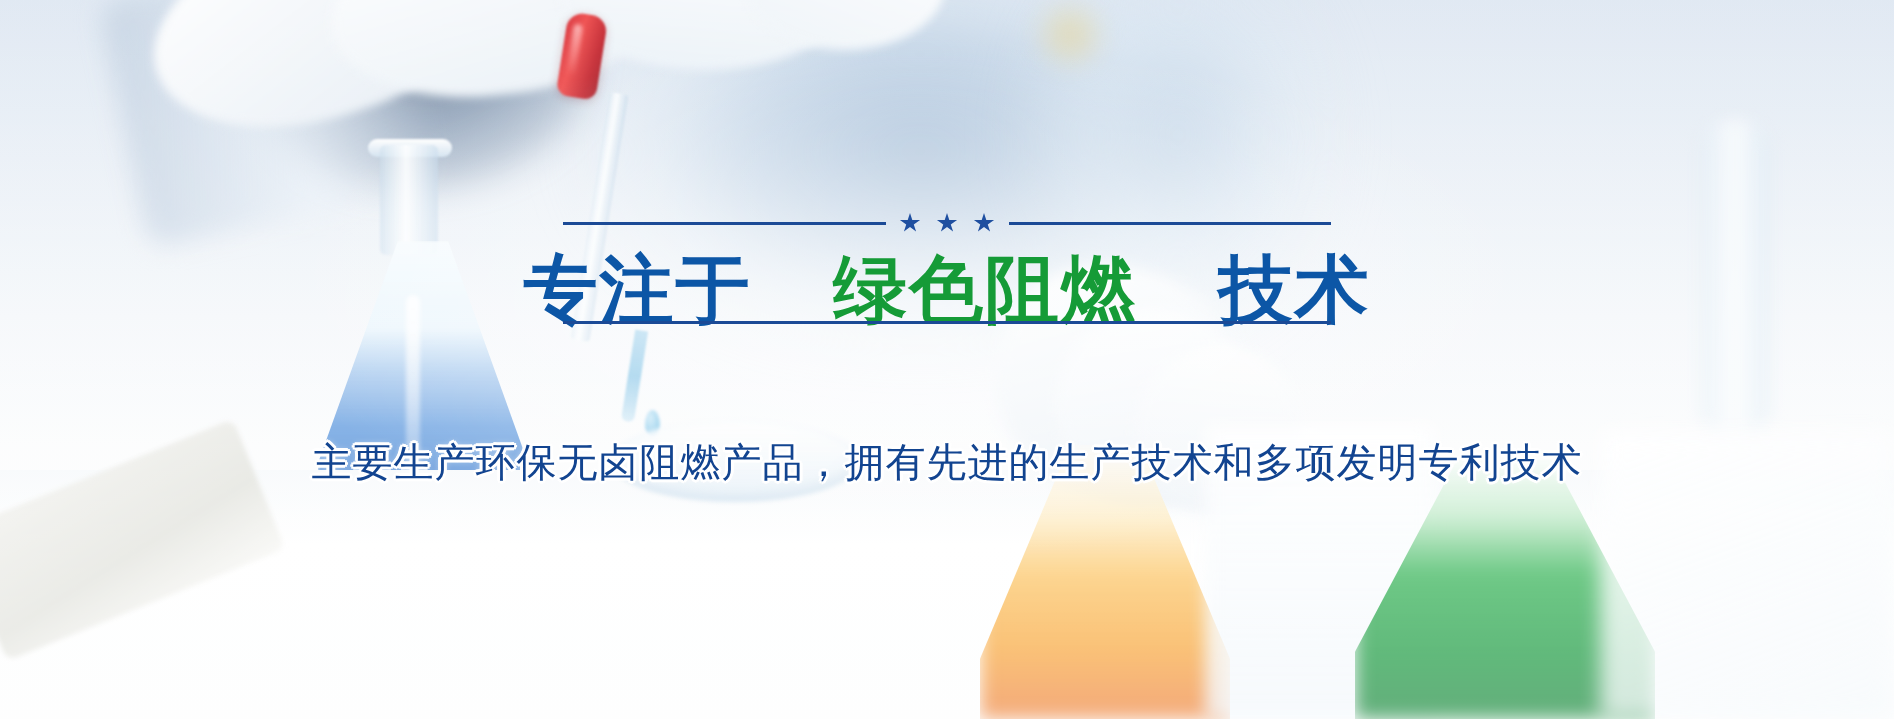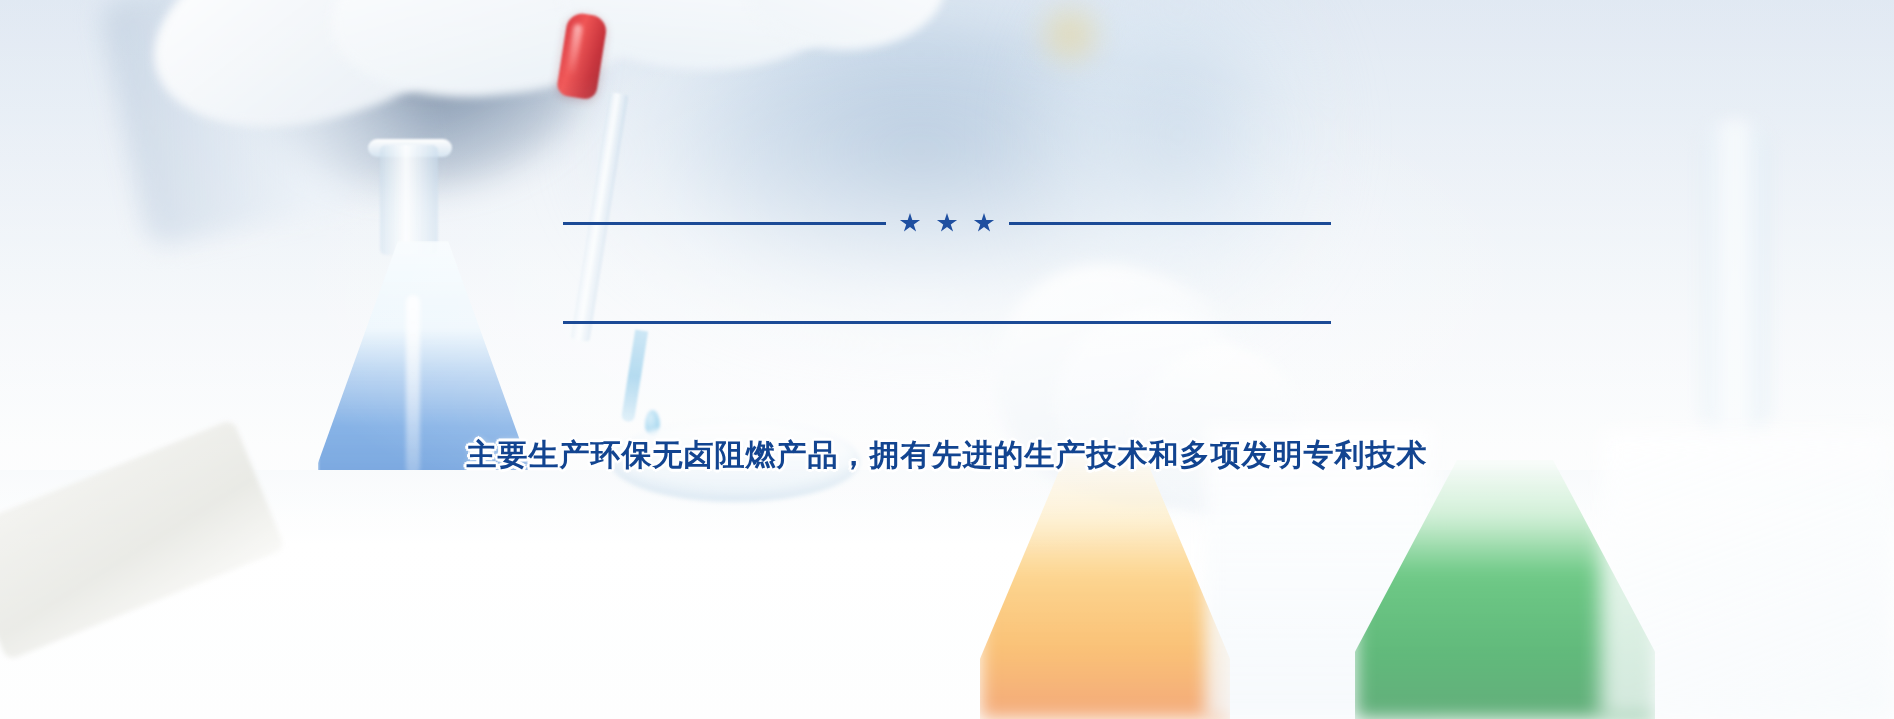--- a/index.html
+++ b/index.html
@@ -243,21 +243,21 @@
   .subtitle-en{
     position:absolute;top:346px;left:50%;transform:translateX(-50%);
     white-space:nowrap;
     color:#13438c;font-size:29px;font-weight:700;letter-spacing:.6px;
     font-family:"Liberation Sans","DejaVu Sans",sans-serif;
   }
 
   .tagline-cn{
     position:absolute;top:435px;left:50%;transform:translateX(-50%);
     white-space:nowrap;
-    color:#124490;font-size:30px;font-weight:700;letter-spacing:1px;
+    color:#124490;font-size:40px;font-weight:400;letter-spacing:1px;
     font-family:"DejaVu Sans","Liberation Sans",sans-serif;
     text-shadow:
       -2px -2px 0 #fff, 2px -2px 0 #fff, -2px 2px 0 #fff, 2px 2px 0 #fff,
       -3px 0 0 #fff, 3px 0 0 #fff, 0 -3px 0 #fff, 0 3px 0 #fff,
       0 0 7px rgba(255,255,255,.95);
   }
 </style>
 </head>
 <body>
 
@@ -315,20 +315,27 @@
     <div class="rule-row">
       <div class="rule"></div>
       <div class="stars">
         <div class="star"></div>
         <div class="star"></div>
         <div class="star"></div>
       </div>
       <div class="rule"></div>
     </div>
 
+    <div class="headline">
+      <span class="hl-blue">专注于</span>
+      <span class="hl-sp"></span>
+      <span class="hl-green">绿色阻燃</span>
+      <span class="hl-sp"></span>
+      <span class="hl-blue">技术</span>
+    </div>
 
     <div class="rule-bottom"></div>
 
 
     <div class="tagline-cn">主要生产环保无卤阻燃产品，拥有先进的生产技术和多项发明专利技术</div>
 
   </div>
 </div>
 
 </body></html>

